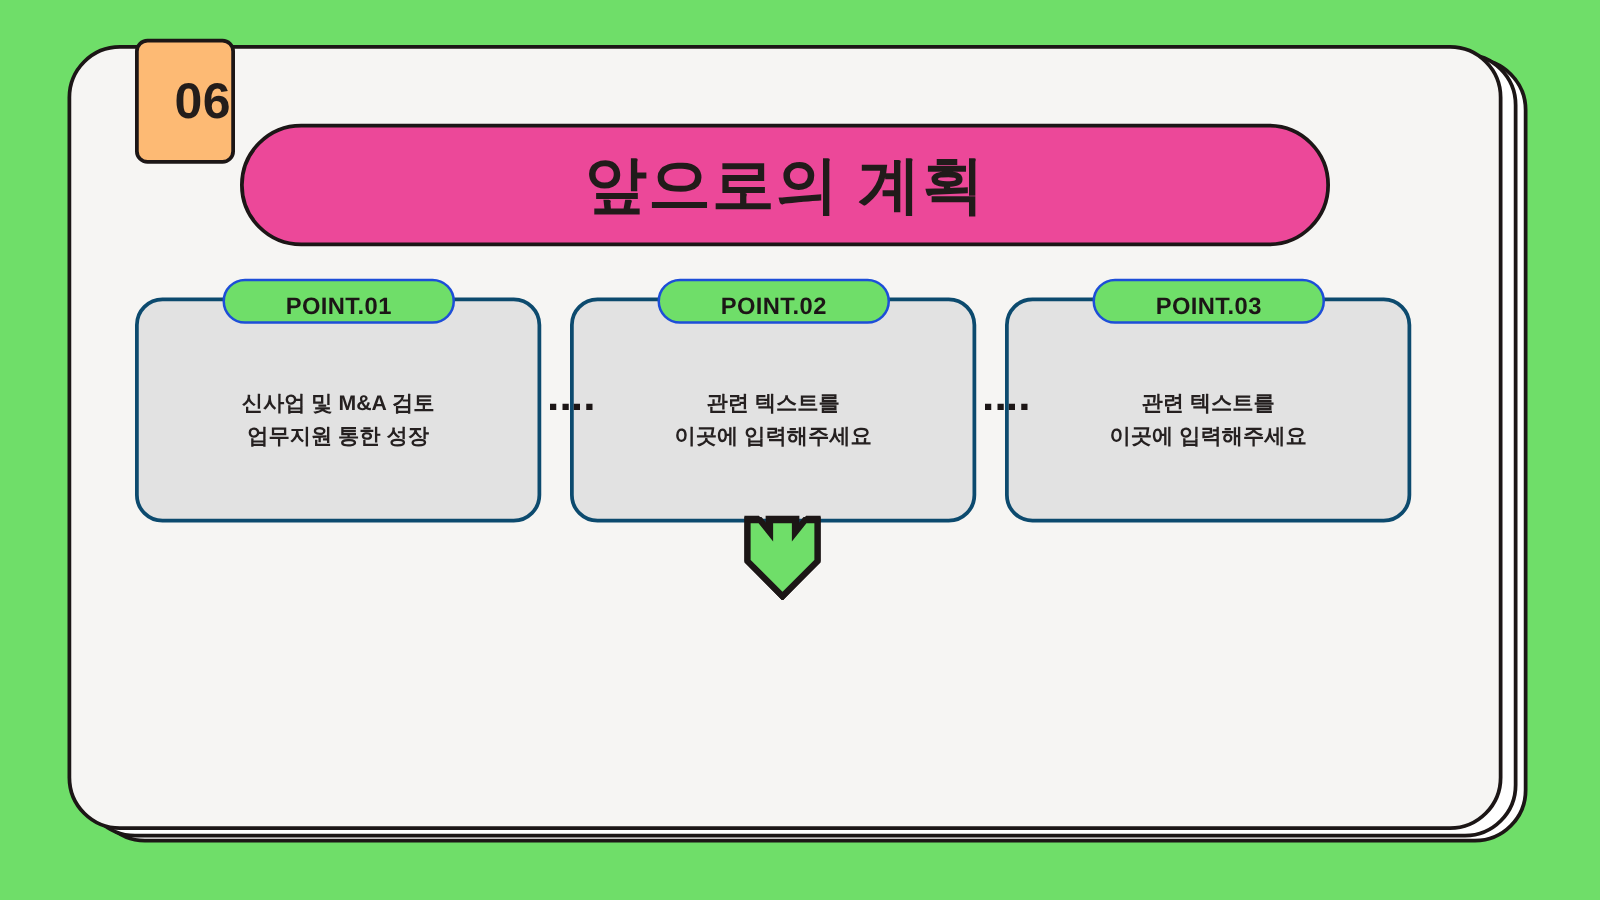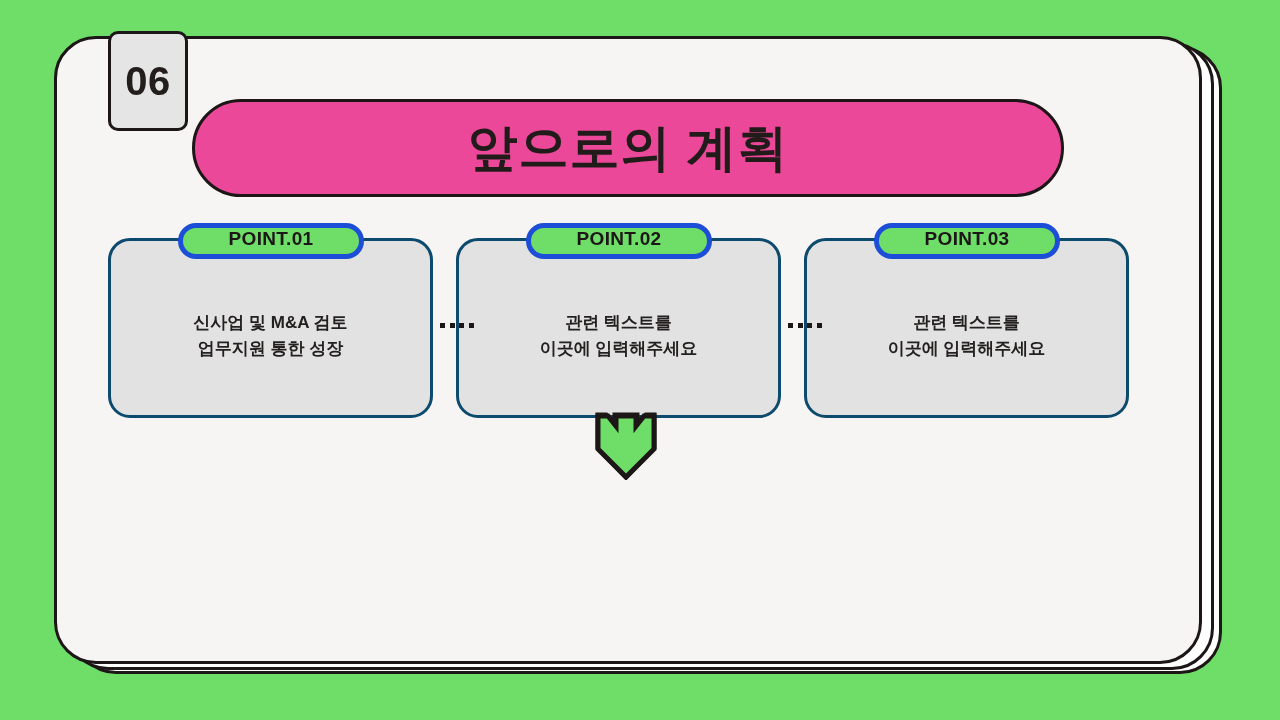--- a/index.html
+++ b/index.html
@@ -55,27 +55,27 @@
     box-sizing: border-box;
   }
 
   
   .num-badge {
     position: absolute;
     left: 108px;
     top: 31px;
     width: 80px;
     height: 100px;
-    background: #e5e5e5;
+    background: #fdba74;
     border: 3px solid #1C1616;
     border-radius: 10px;
     box-sizing: border-box;
     display: flex;
     align-items: center;
-    justify-content: center;
+    justify-content: flex-end;
     font-size: 40px;
     font-weight: 700;
     color: #231D1B;
     letter-spacing: 0.5px;
     z-index: 6;
   }
 
   
   .title-pill {
     position: absolute;
@@ -136,25 +136,25 @@
     white-space: pre-line;
   }
 
   
   .point-badge {
     position: absolute;
     top: -15px;
     width: 186px;
     height: 36px;
     background: #6FDE69;
-    border: 5px solid #1d4ed8;
+    border: 2px solid #1d4ed8;
     border-radius: 18px;
     box-sizing: border-box;
     display: flex;
-    align-items: flex-start;
+    align-items: flex-end;
     justify-content: center;
     font-size: 19px;
     font-weight: 600;
     color: #1C1616;
     letter-spacing: 0.3px;
     z-index: 4;
   }
   .point-badge.b0 { left: 70px; }
   .point-badge.b1 { left: 418px; }
   .point-badge.b2 { left: 766px; }

